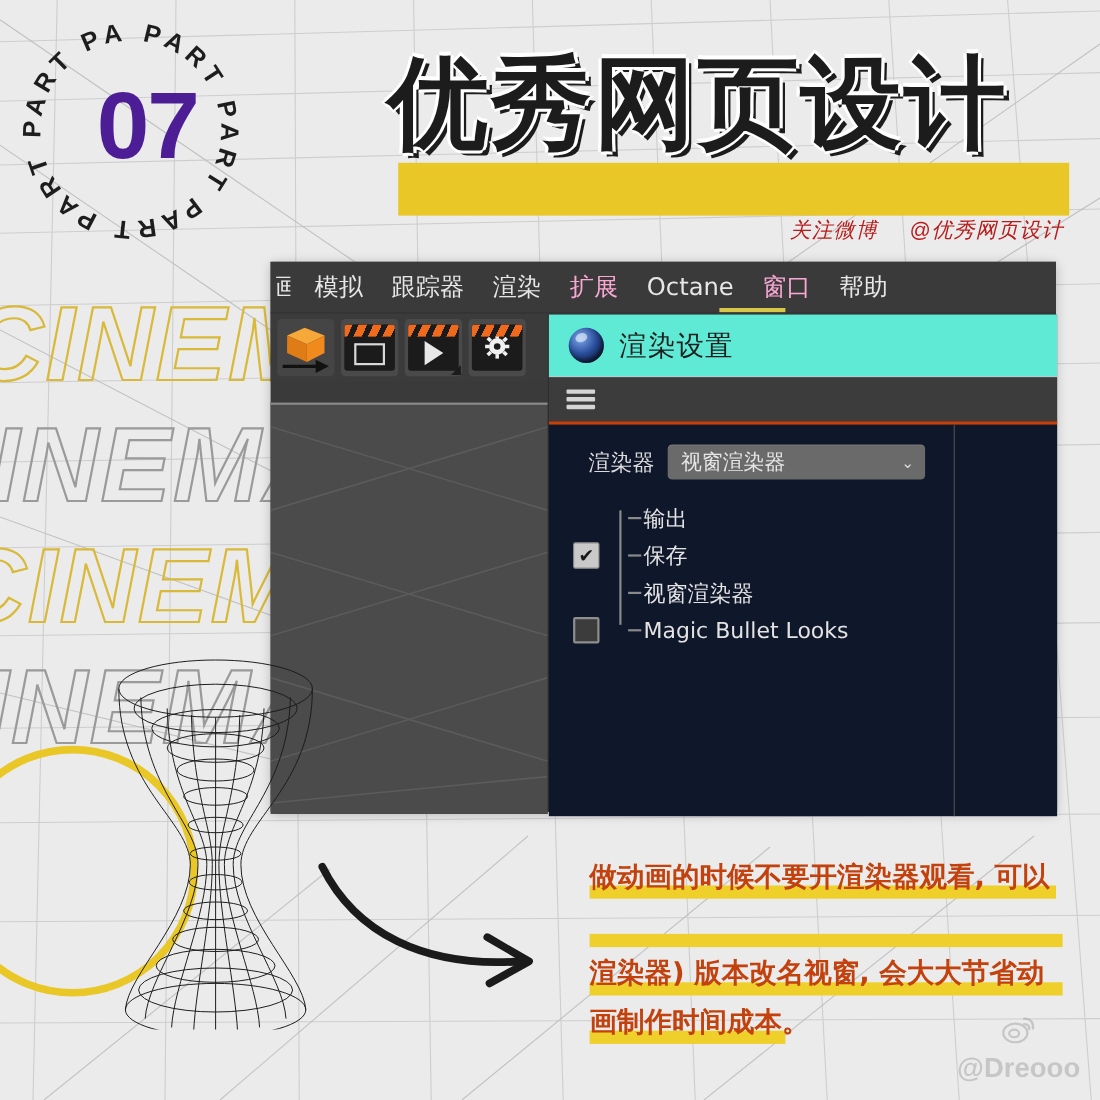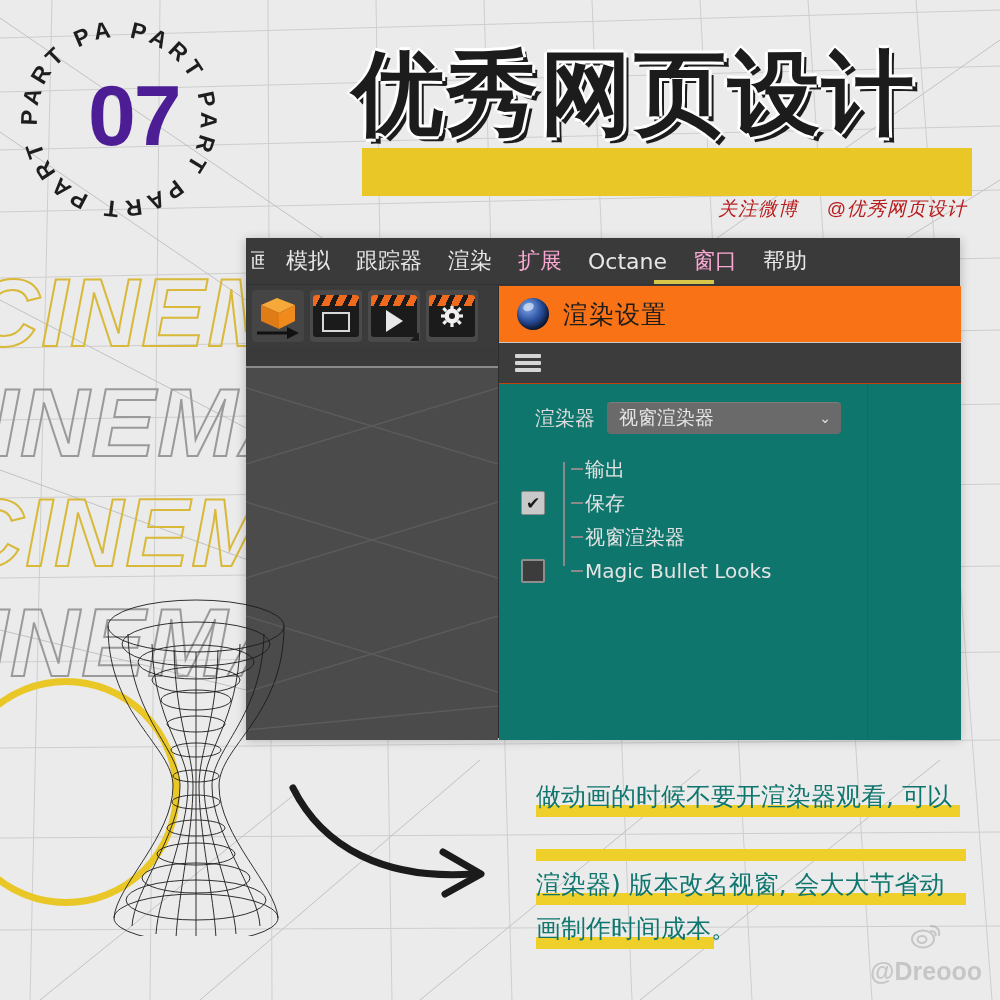--- a/index.html
+++ b/index.html
@@ -117,41 +117,41 @@
     position:absolute;left:0;top:128px;width:252px;height:372px;
     background:#4b4b4b;border-top:2px solid #8a8a8a;overflow:hidden;
   }
 
   
   .rs{
     position:absolute;left:252px;top:48px;width:462px;height:452px;
     background:#3c3c3c;border-left:1px solid #2d2d2d;
   }
   .rs-title{
-    height:56px;background:#f97316;display:flex;align-items:center;
+    height:56px;background:#5eead4;display:flex;align-items:center;
     padding-left:18px;gap:14px;border-bottom:1px solid #c9c9c9;
   }
   .rs-orb{
     width:32px;height:32px;border-radius:50%;
     background:radial-gradient(circle at 34% 30%,#7fa8e8 0%,#2a4f9e 45%,#14264f 78%,#0a1530 100%);
     box-shadow:inset -2px -3px 5px rgba(0,0,0,.5);
     position:relative;flex:none;
   }
   .rs-orb::after{
     content:"";position:absolute;left:6px;top:5px;width:11px;height:8px;border-radius:50%;
     background:rgba(255,255,255,.55);transform:rotate(-20deg);
   }
   .rs-title-text{
     font-size:25px;color:#1d1d1d;
     font-family:"DejaVu Sans","Liberation Sans",sans-serif;letter-spacing:1px;
   }
   .rs-menubar{height:40px;background:#3c3c3c;display:flex;align-items:center;padding-left:16px;}
   .burger{width:26px;height:18px;display:flex;flex-direction:column;justify-content:space-between;}
   .burger span{display:block;height:4px;background:#d5d5d5;border-radius:1px;}
-  .rs-body{position:relative;height:356px;background:#0f766e;border-top:1px solid #c2410c;text-align:right;}
+  .rs-body{position:relative;height:356px;background:#0f172a;border-top:3px solid #c2410c;text-align:right;}
   .rs-split{position:absolute;left:368px;top:0;bottom:0;width:1px;background:#505050;}
 
   .renderer-row{display:flex;align-items:center;gap:12px;padding:18px 0 0 36px;}
   .renderer-label{font-size:20px;color:#dcdcdc;white-space:nowrap;}
   .renderer-select{
     width:212px;height:32px;background:#6a6a6a;border-radius:4px;
     display:flex;align-items:center;justify-content:space-between;
     padding:0 10px 0 12px;color:#e6e6e6;font-size:19px;
     box-shadow:inset 0 1px 0 rgba(255,255,255,.12);
   }
@@ -184,21 +184,21 @@
   
   .arrow{position:absolute;left:285px;top:782px;width:215px;height:118px;}
 
   
   .caption{position:absolute;left:536px;top:780px;width:440px;}
   .cap-line{position:relative;height:40px;margin-bottom:4px;}
   .cap-hl{
     position:absolute;left:0;bottom:3px;height:12px;background:#efd02b;
   }
   .cap-text{
-    position:relative;font-size:25px;color:#0f766e;font-weight:normal;
+    position:relative;font-size:25px;color:#c2410c;font-weight:bold;
     font-family:"DejaVu Sans","Liberation Sans",sans-serif;
     letter-spacing:0px;white-space:nowrap;
   }
 
   
   .watermark{
     position:absolute;right:18px;bottom:14px;display:flex;align-items:center;gap:8px;
     opacity:.45;
     flex-direction:column;
   }

